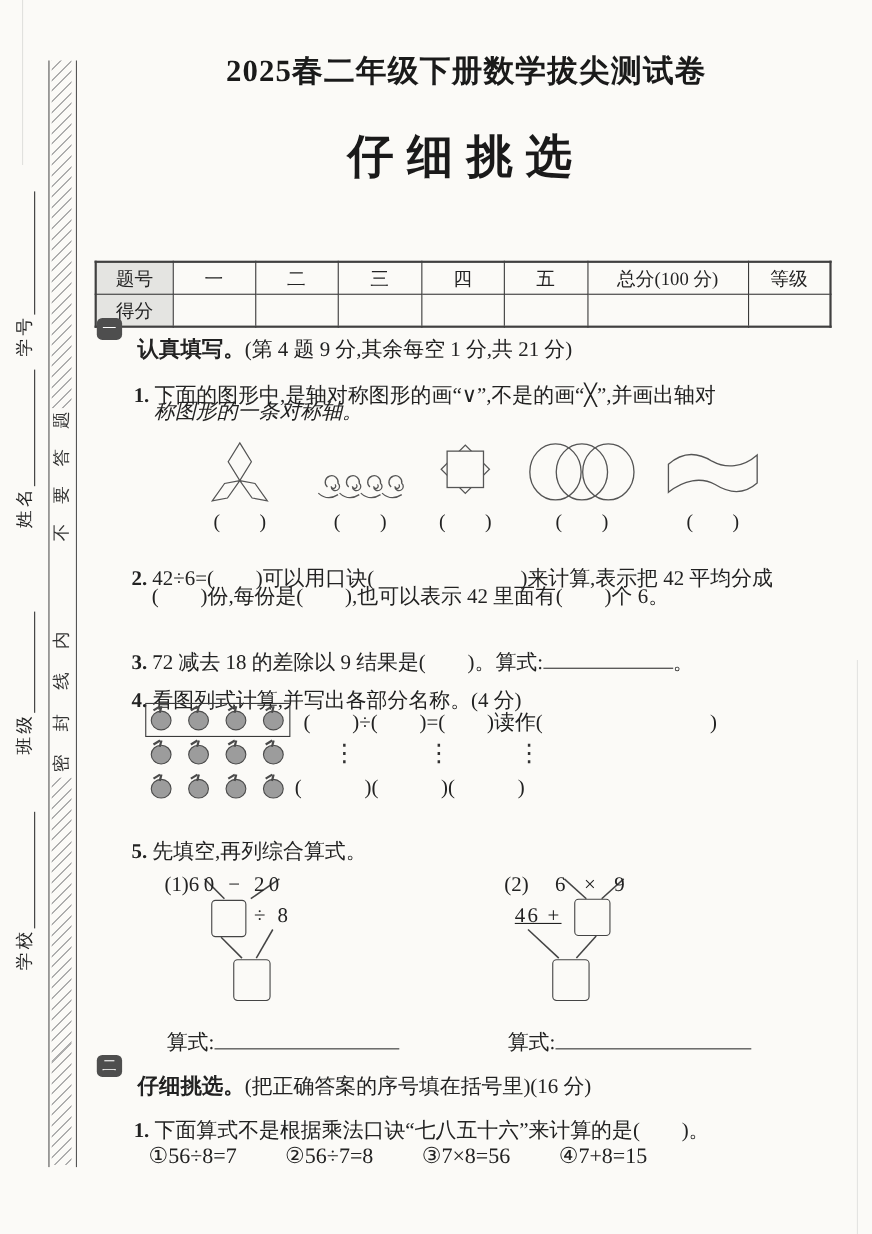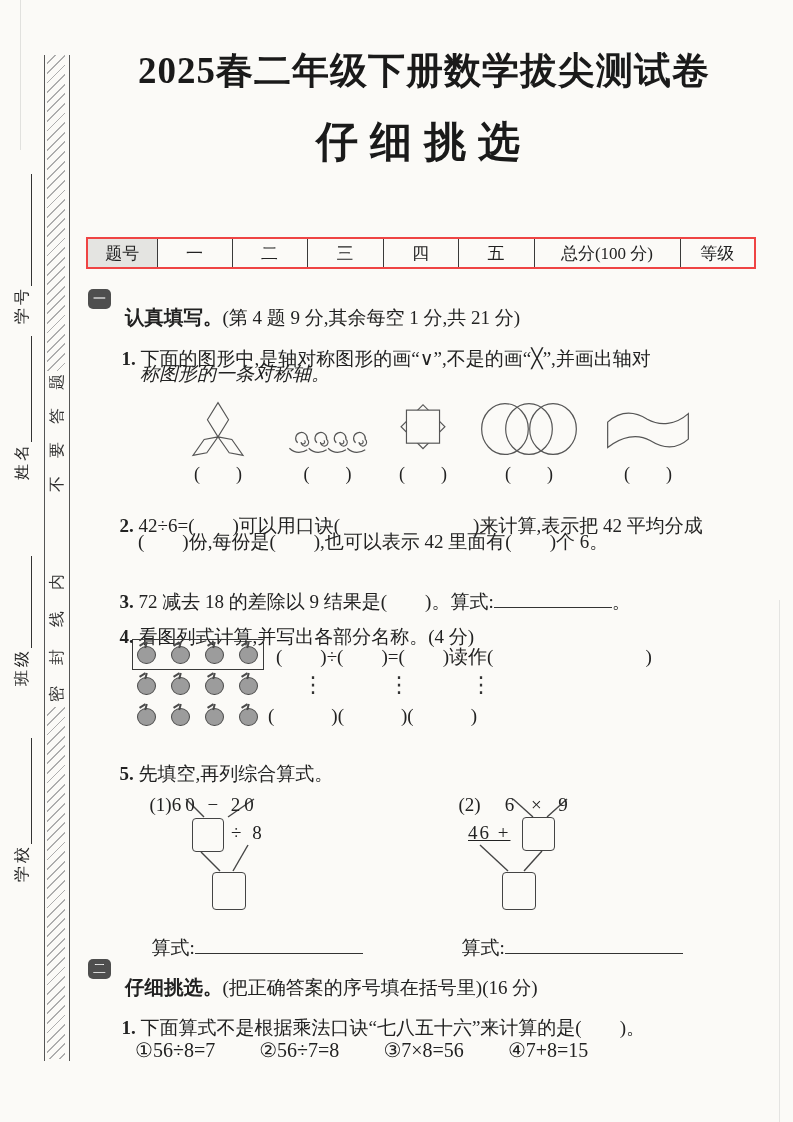--- a/index.html
+++ b/index.html
@@ -19,21 +19,21 @@
   .seal-ch{position:absolute;left:3px;width:18px;height:18px;font-size:16px;line-height:18px;
            text-align:center;transform:rotate(-90deg);color:#333;}
   .side-labels{position:absolute;left:5px;top:912px;width:790px;height:34px;
                transform:rotate(-90deg);transform-origin:0 0;
                display:flex;align-items:center;font-size:16px;letter-spacing:3px;color:#222;}
   .side-labels .blank{height:18px;}
   
   table.score{border-collapse:collapse;table-layout:fixed;width:668px;}
   table.score td{border:1.2px solid #3a3a3a;height:28px;text-align:center;
                  font-size:17px;padding:0;}
-  table.score{border:2px solid #ef4444;}
+  table.score{border:2px solid #404040;}
   td.shade{background:#e4e4e1;}
   
   .badge{position:absolute;width:23px;height:20px;background:#4e4e4e;border-radius:5px;
          color:#fff;font-size:13px;display:flex;align-items:center;justify-content:center;}
   .sec-head{font-size:19.5px;font-weight:bold;}
   .sec-note{font-size:19px;font-weight:normal;}
   
   .shape-cell{position:absolute;display:flex;flex-direction:column;align-items:center;justify-content:flex-end;}
   .shape-cell svg{display:block;}
   .paren{font-size:18px;margin-top:4px;}
@@ -74,39 +74,46 @@
   <span style="margin-left:30px;">学校</span>
     <span class="blank" style="width:106px;"></span>
   <span style="margin-left:52px;">班级</span>
     <span class="blank" style="width:92px;"></span>
   <span style="margin-left:76px;">姓名</span>
     <span class="blank" style="width:106px;"></span>
   <span style="margin-left:12px;">学号</span>
     <span class="blank" style="width:112px;"></span>
 </div>
 
-<div class="abs ttl" style="left:88px;top:46px;width:672px;text-align:center;font-size:37px;letter-spacing:1px;">2025春二年级下册数学拔尖测试卷</div>
+<div class="abs ttl" style="left:88px;top:46px;width:672px;text-align:center;font-size:28px;letter-spacing:1px;">2025春二年级下册数学拔尖测试卷</div>
 <div class="abs ttl" style="left:88px;top:114px;width:672px;text-align:center;font-size:42px;letter-spacing:12px;">仔细挑选</div>
 
 <div class="abs" style="left:86px;top:201px;">
   <table class="score">
     <colgroup>
       <col style="width:70px"><col style="width:75px"><col style="width:75px"><col style="width:76px">
       <col style="width:75px"><col style="width:76px"><col style="width:146px"><col style="width:75px">
     </colgroup>
     <tbody><tr>
       <td class="shade">题号</td>
       <td>一</td>
       <td>二</td>
       <td>三</td>
       <td>四</td>
       <td>五</td>
       <td>总分(100 分)</td>
       <td>等级</td>
     </tr>
+    <tr>
+      <td class="shade">得分</td>
+      <td></td><td></td>
+      <td></td><td></td>
+      <td></td><td></td>
+      <td></td>
+    </tr>
   </tbody></table>
 </div>
 
 <span class="badge" style="left:88px;top:289px;position:absolute;">一</span>
 <div class="abs" style="left:117px;top:286px;">
   <span class="sec-head">认真填写。</span><span class="sec-note">(第 4 题 9 分,其余每空 1 分,共 21 分)</span>
 </div>
 
 <div class="abs txt" style="left:112px;top:324px;">
   <span class="qnum">1.</span> <span>下面的图形中,是轴对称图形的画“∨”,不是的画“╳”,并画出轴对</span>

